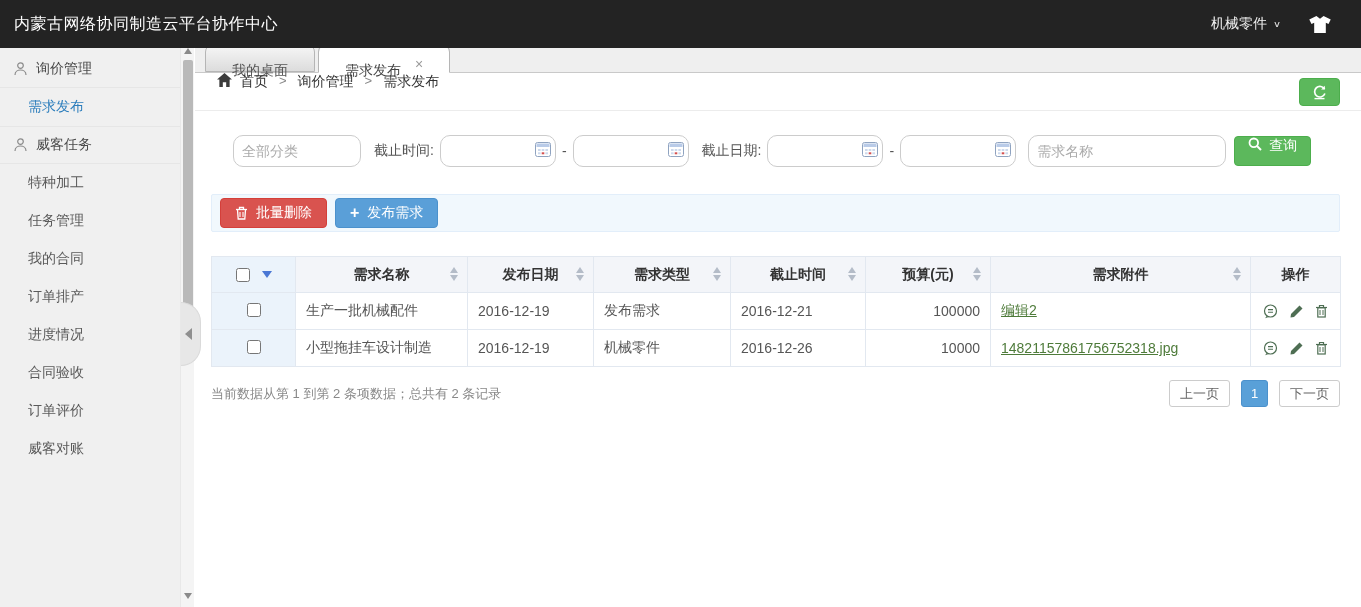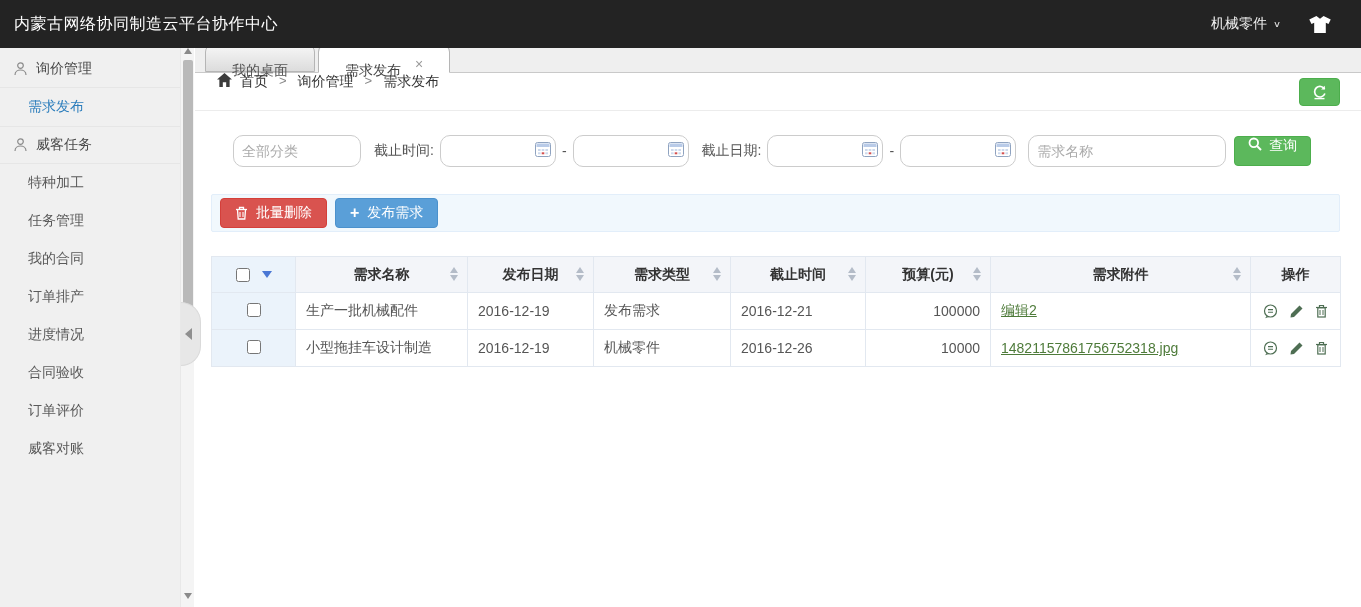--- a/index.html
+++ b/index.html
@@ -429,14 +429,22 @@
                   <rect x="2.8" y="3.8" width="7.4" height="9.2" fill="none" stroke="#4e6e53" stroke-width="1.2"></rect>
                   <path d="M5 6 V11 M8 6 V11" stroke="#4e6e53" stroke-width="1"></path>
                 </svg>
               </span>
           </div>
         </td>
       </tr>
     </tbody>
   </table>
 
+  <div class="table-footer">
+    <span class="summary">当前数据从第 1 到第 2 条项数据；总共有 2 条记录</span>
+    <div class="pager">
+      <button class="page-btn">上一页</button>
+      <div class="page-num">1</div>
+      <button class="page-btn">下一页</button>
+    </div>
+  </div>
 
 </div>
 
 </body></html>

